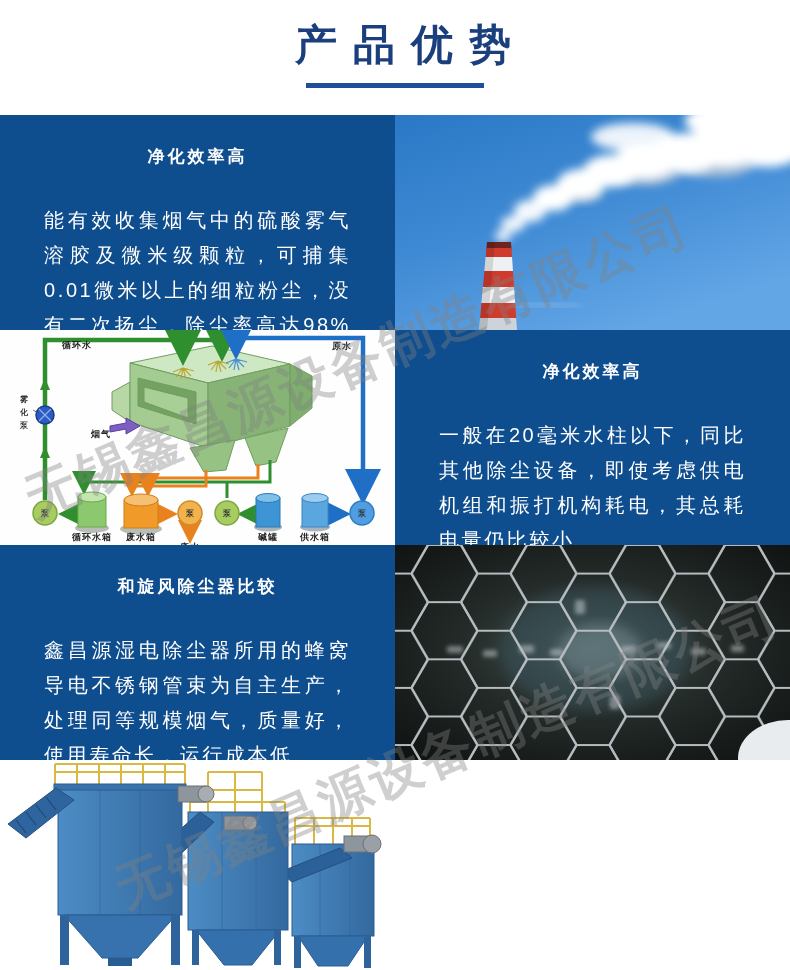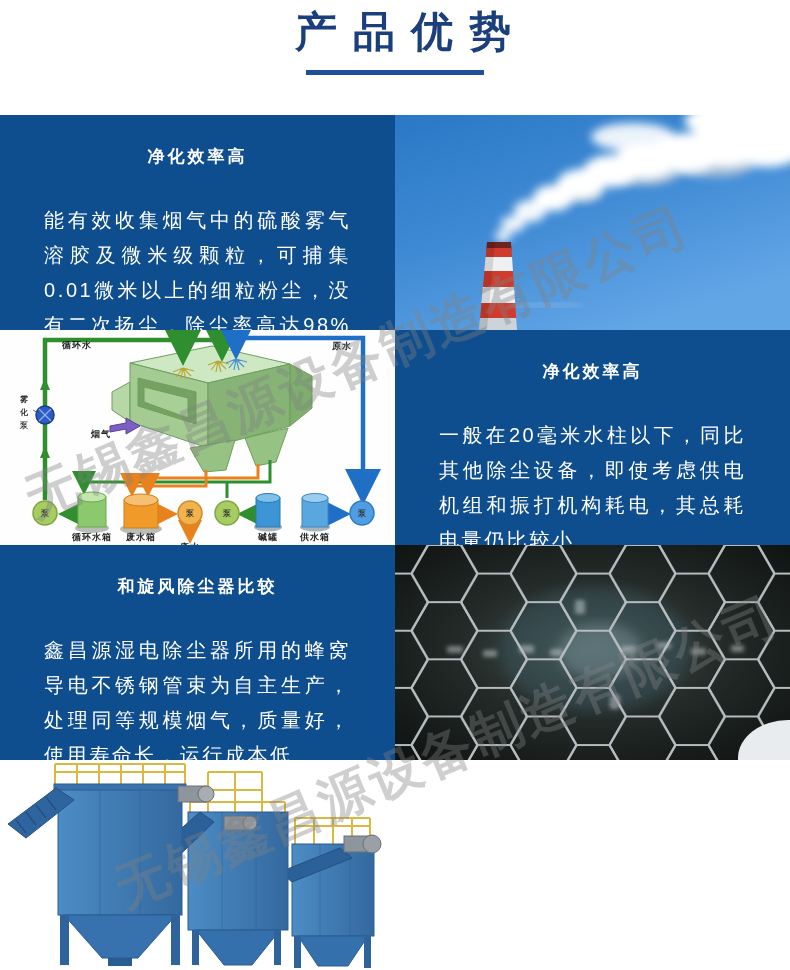--- a/index.html
+++ b/index.html
@@ -1,21 +1,21 @@
 <!DOCTYPE html>
 <html><head>
 <meta charset="utf-8">
 <style>
   * { margin:0; padding:0; box-sizing:border-box; }
   body { background:#888; font-family:"Liberation Sans","DejaVu Sans",sans-serif; }
   .page { position:relative; width:790px; height:970px; margin:0 auto; background:#ffffff; overflow:hidden; }
 
   
   .header { position:absolute; top:0; left:0; width:790px; height:115px; text-align:center; }
-  .page-title { margin-top:4px; font-size:42px; font-weight:bold; color:#1b3e7d; letter-spacing:16px; text-indent:16px;padding-left:16px; }
+  .page-title { margin-top:17px; font-size:42px; font-weight:bold; color:#1b3e7d; letter-spacing:16px; text-indent:16px;padding-left:16px; }
   .title-underline { width:178px; height:5px; background:#1d4f9a; margin:10px auto 0; }
 
   
   .grid { position:absolute; top:115px; left:0; width:790px; }
   .row { display:flex; }
   .row-h { height:215px; }
   .row-h-last { height:210px; }
   .cell { position:relative; width:395px; height:100%; overflow:hidden; }
   .panel { background:#0e4d8e; color:#ffffff; }
   .panel h2 { text-align:center; font-size:17px; font-weight:bold; letter-spacing:3px; margin-top:30px; }

